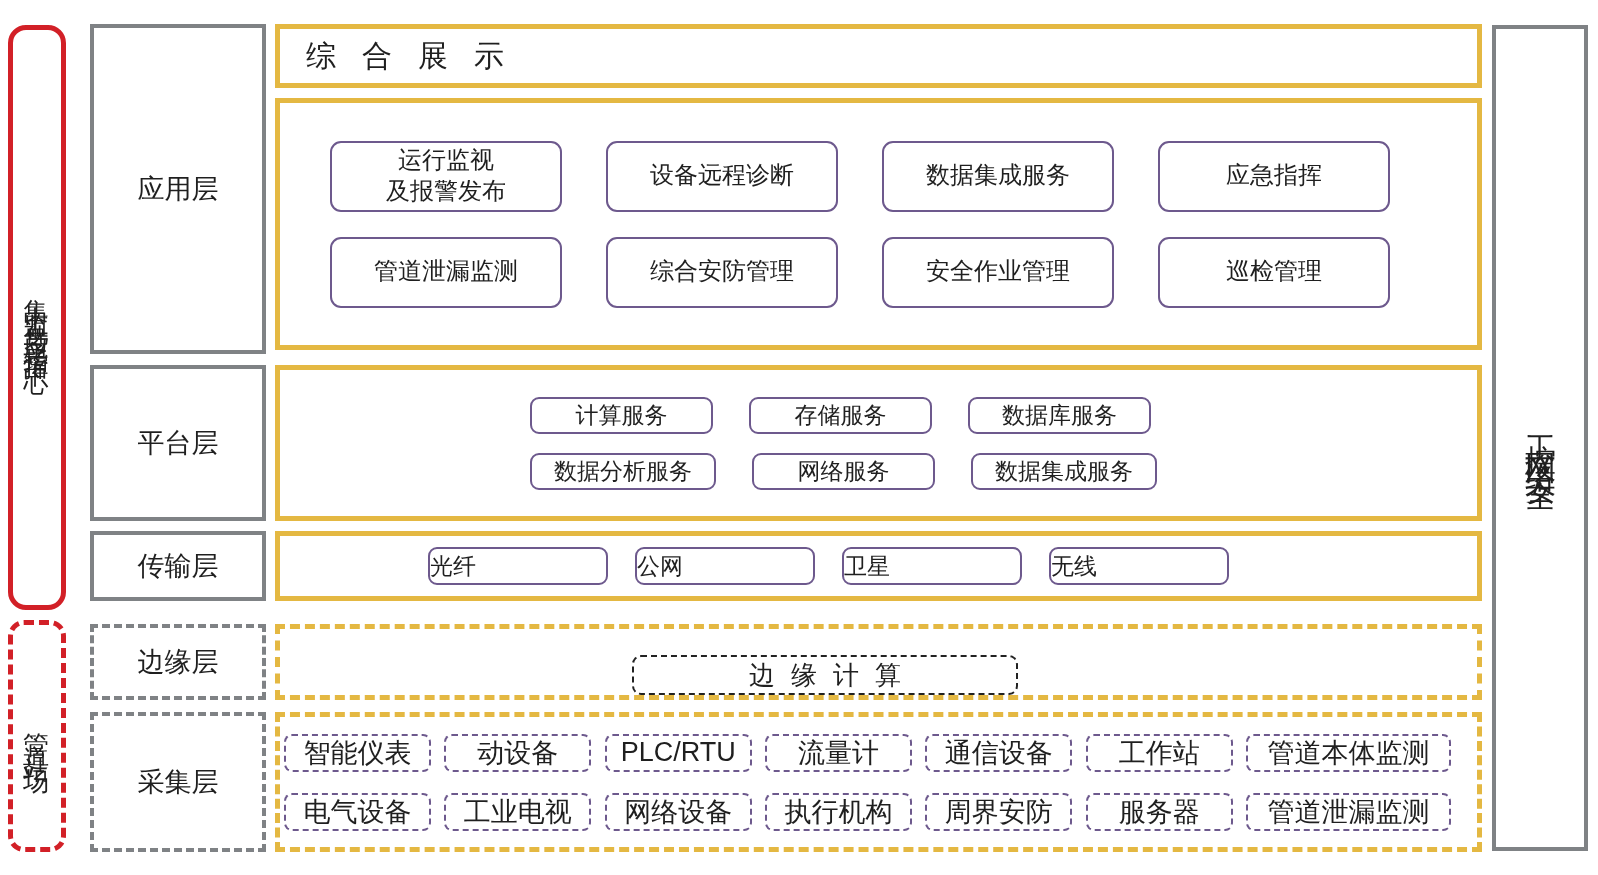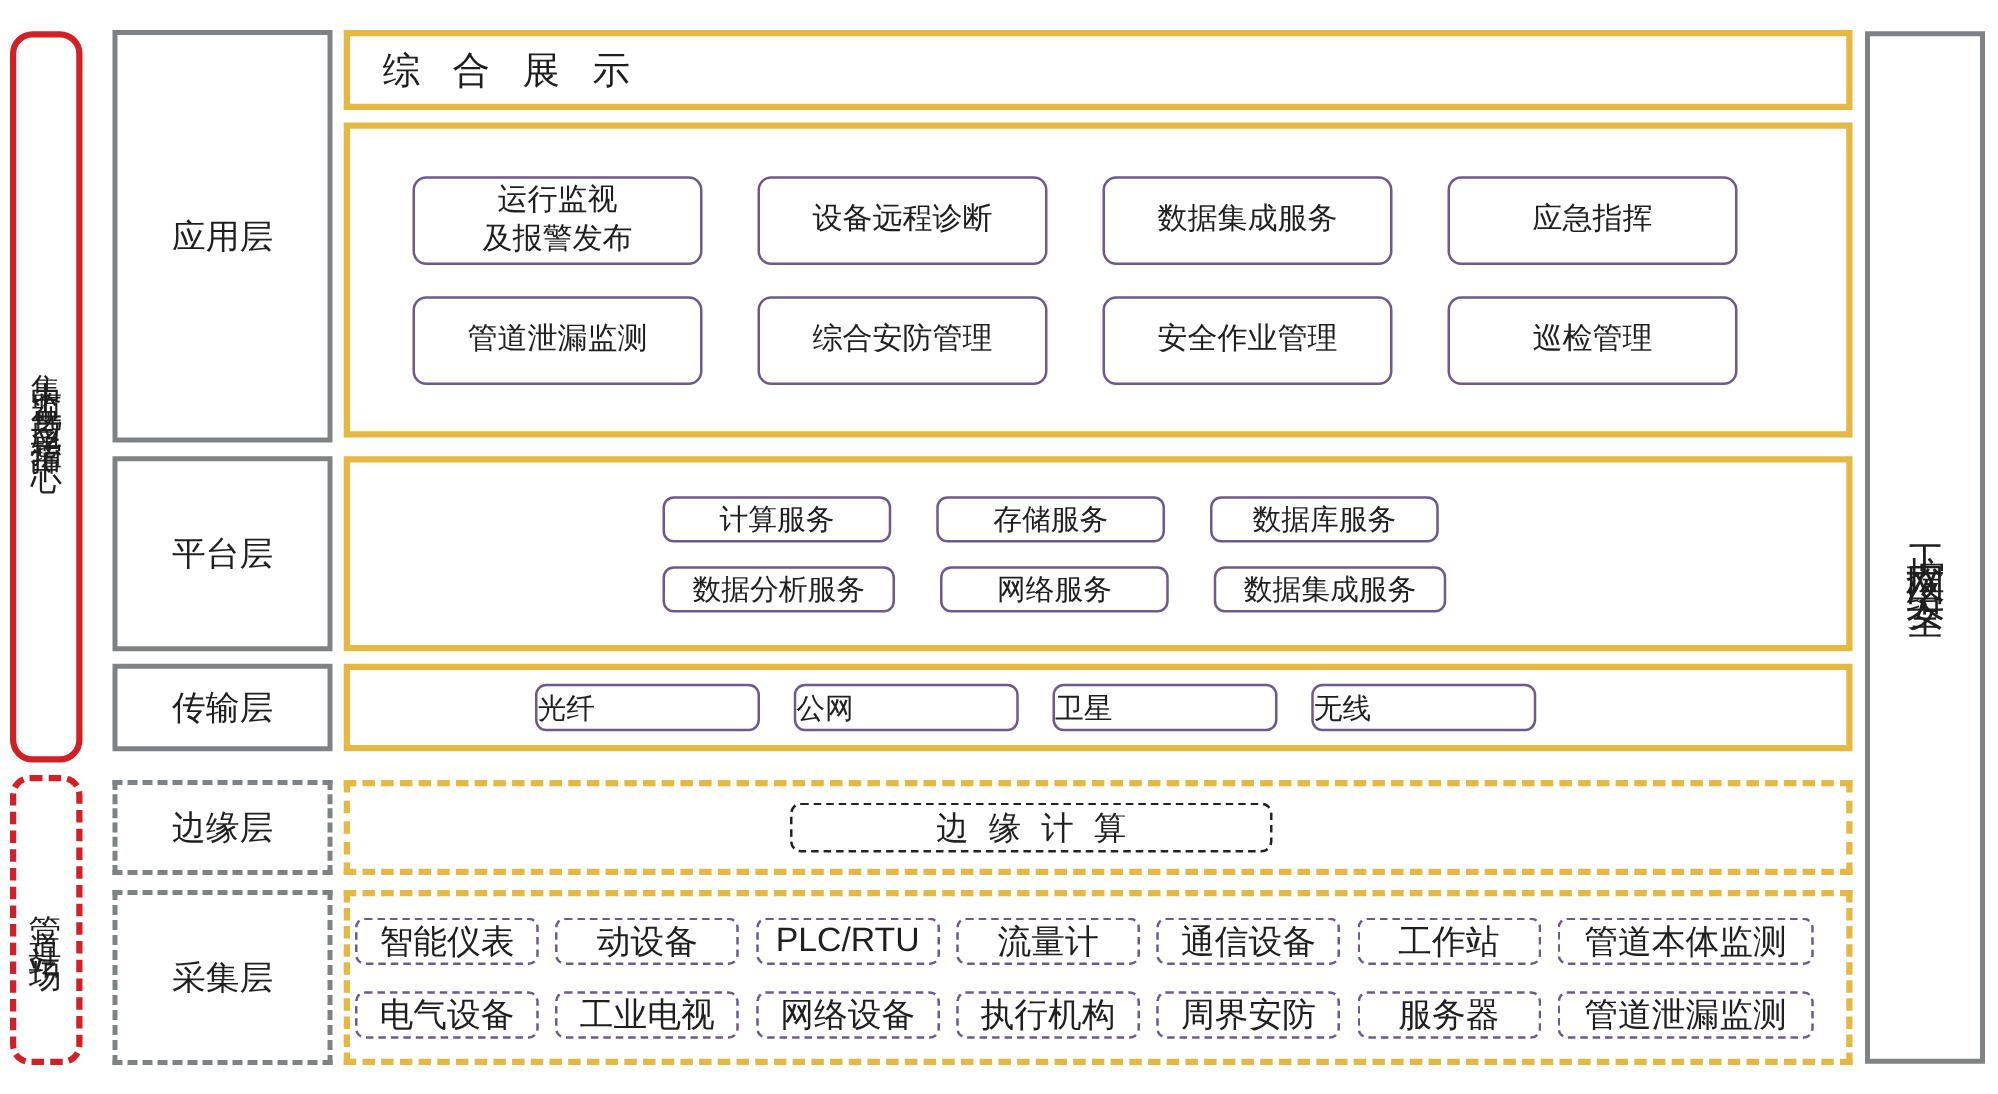--- a/index.html
+++ b/index.html
@@ -104,21 +104,21 @@
     padding-left:148px;
   }
   .tbox{
     width:180px;height:38px;
     border:2.5px solid var(--purple);border-radius:9px;
     display:flex;align-items:center;justify-content:flex-start;
     font-size:23px;
   }
   .sec-edge{
     top:624px;height:76px;
-    display:flex;align-items:center;
+    display:flex;align-items:flex-end;
     padding-left:352px;
   }
   .ebox{
     width:386px;height:40px;
     border:2.5px dashed #222;border-radius:9px;
     display:flex;align-items:center;justify-content:center;
     font-size:26px;letter-spacing:16px;text-indent:16px;
   }
   .sec-collect{
     top:712px;height:140px;

